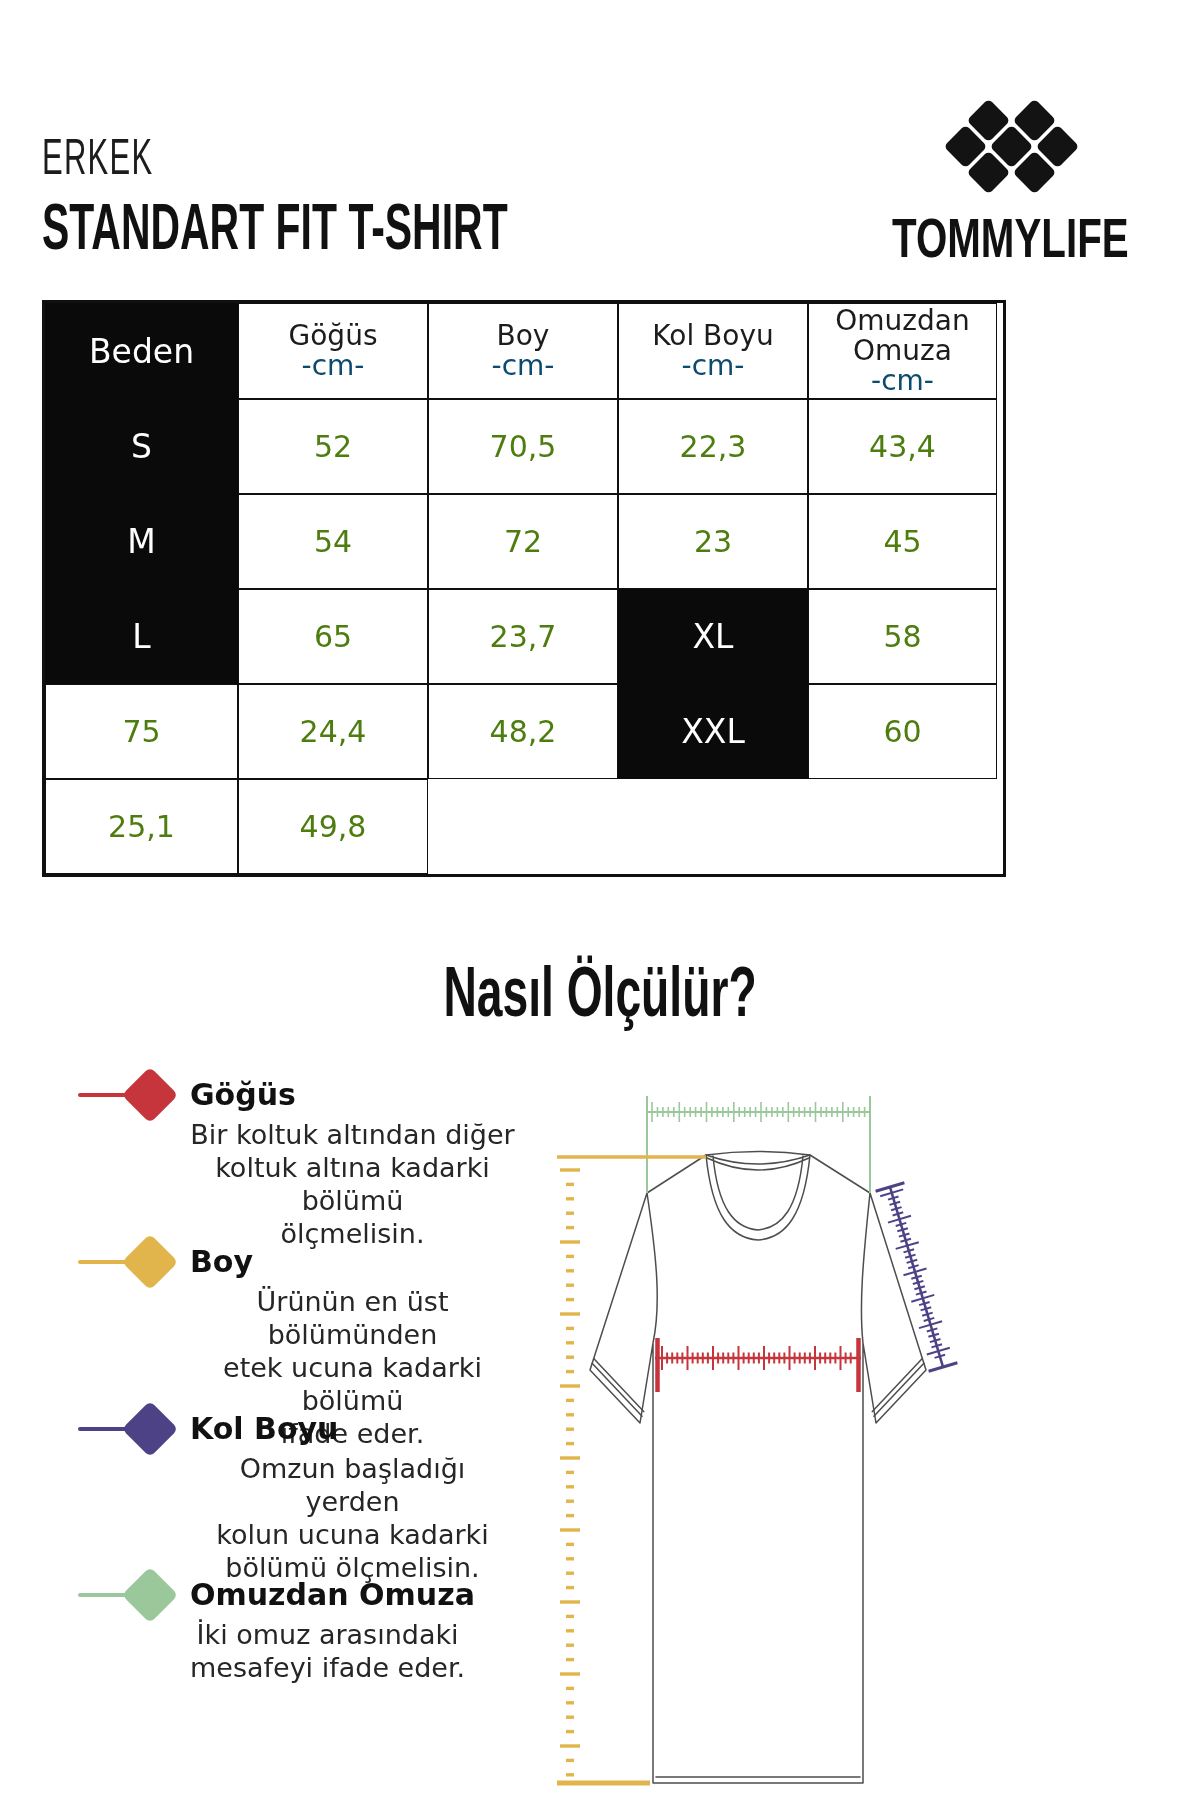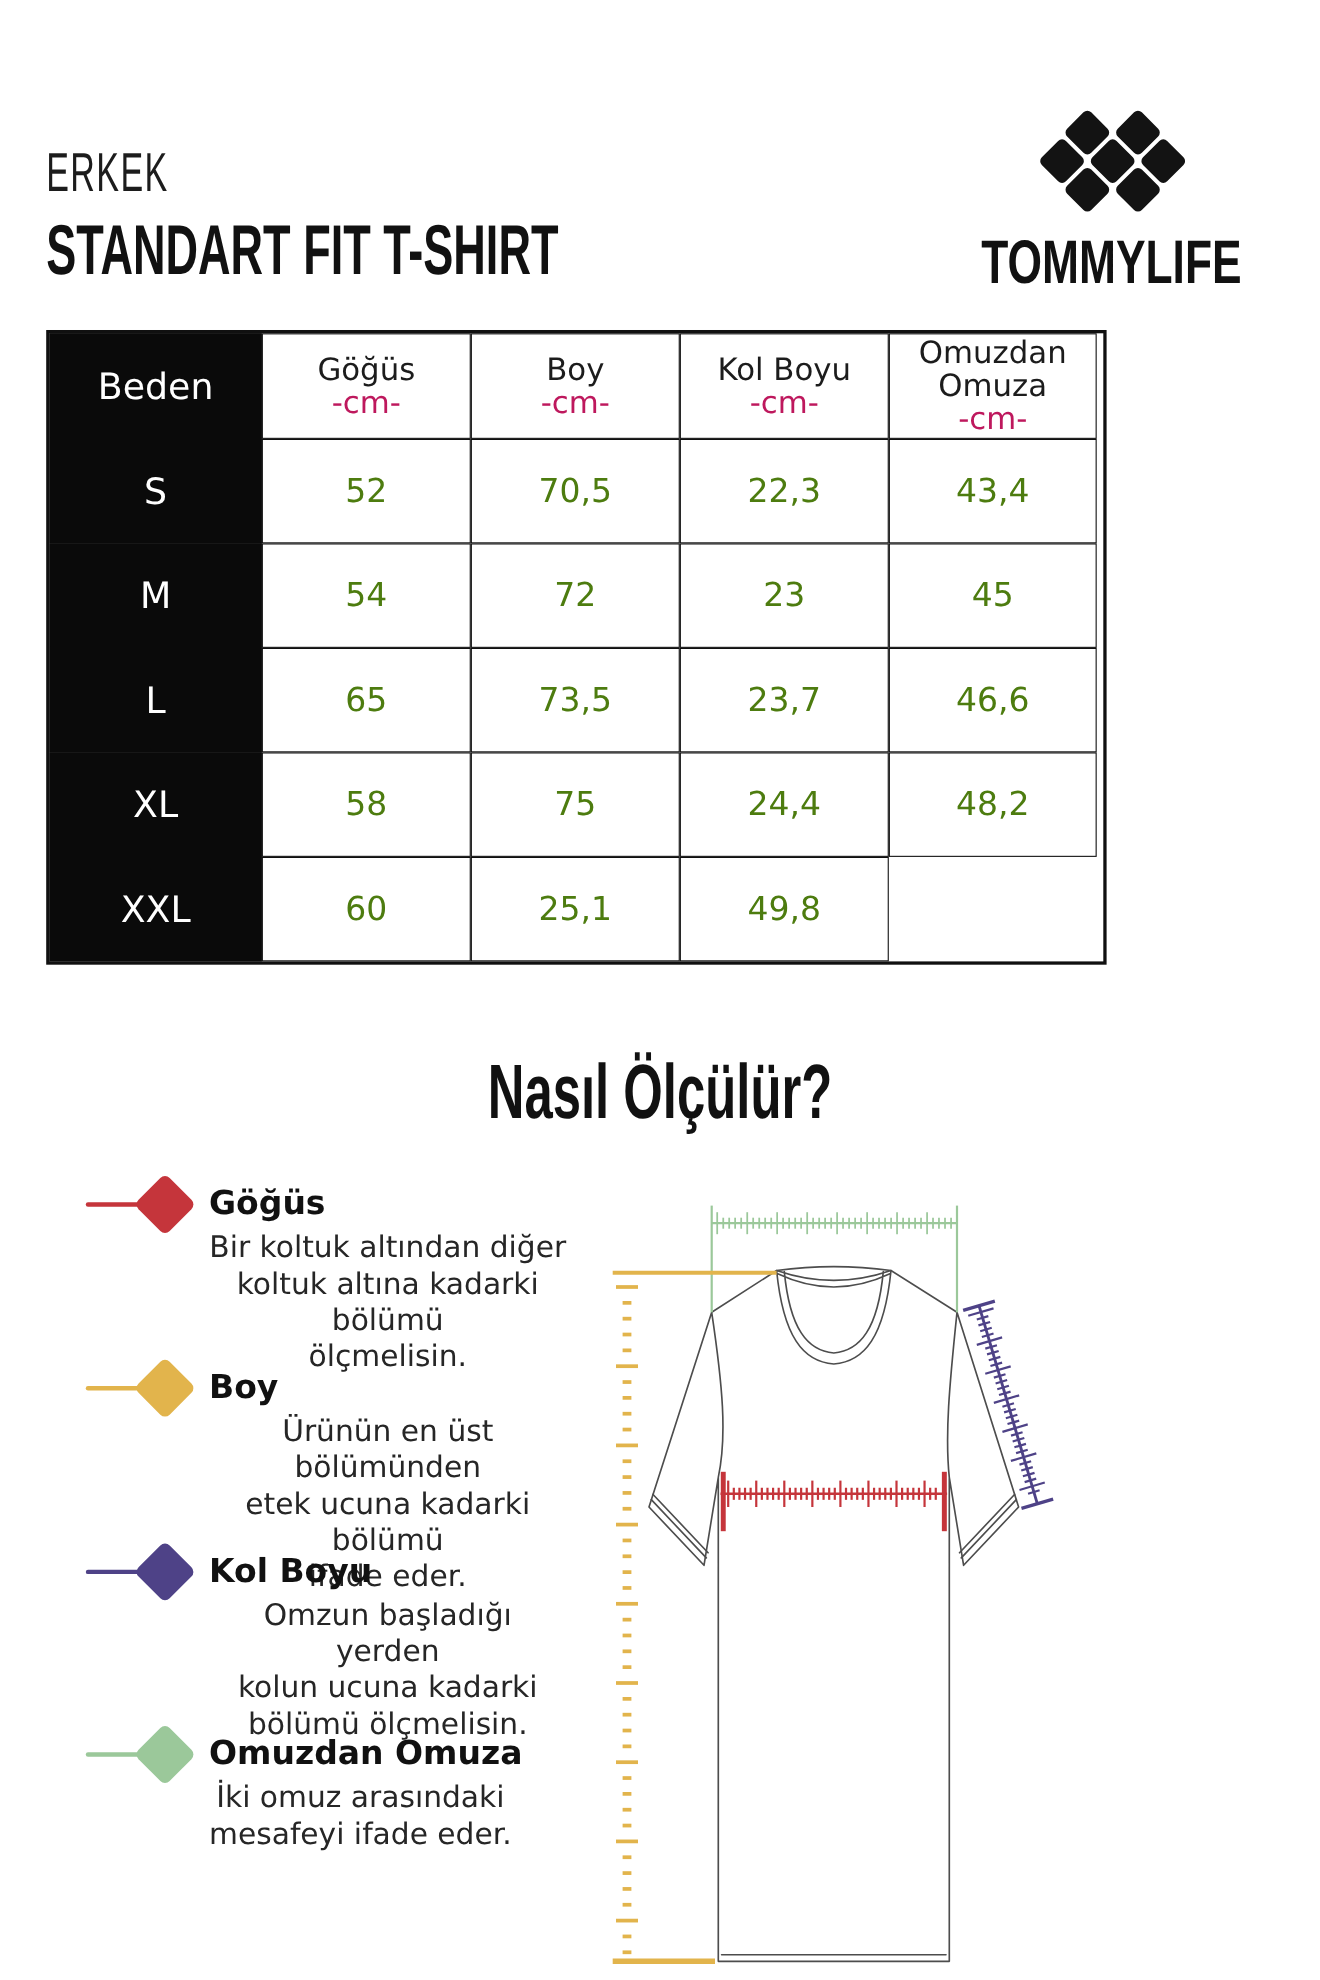--- a/index.html
+++ b/index.html
@@ -20,21 +20,21 @@
     font-family:"Liberation Sans",sans-serif;font-size:56px;font-weight:700;color:#111;
     transform:scaleX(0.72);transform-origin:center top;white-space:nowrap;}
   
   .tbl{position:absolute;left:42px;top:300px;width:958px;border:3px solid #101010;
     display:grid;grid-template-columns:193px 190px 190px 190px 189px;
     grid-template-rows:96px 95px 95px 95px 95px 95px;background:#fff;}
   .cell{border:1.2px solid #101010;display:flex;flex-direction:column;
     align-items:center;justify-content:center;text-align:center;}
   .cell.dark{background:#0a0a0a;color:#fff;border-color:#0a0a0a;align-items:center;}
   .hdr-label{font-size:28px;line-height:30px;color:#1c1c1c;}
-  .hdr-unit{font-size:28px;line-height:30px;color:#be185d;}
+  .hdr-unit{font-size:28px;line-height:30px;color:#0c4a6e;}
   .corner{font-size:33px;color:#fff;}
   .size-label{font-size:33px;color:#fff;}
   .val{font-size:30px;color:#4d7c0f;}
   
   .htm-title{position:absolute;left:300px;top:952px;width:600px;text-align:center;
     font-family:"Liberation Sans",sans-serif;font-size:70px;font-weight:700;color:#111;
     transform:scaleX(0.66);transform-origin:center top;white-space:nowrap;}
   .legend{position:absolute;left:75px;top:1078px;width:440px;}
   .litem{position:absolute;left:0;width:440px;}
   .marker-line{position:absolute;left:3px;top:15px;width:62px;height:3.5px;border-radius:2px;}
@@ -117,27 +117,21 @@
       <div class="val">45</div>
     </div>
 
   <div class="cell dark">
       <div class="size-label">L</div>
     </div>
   <div class="cell">
       <div class="val">65</div>
     </div>
   <div class="cell">
-      <div class="val">73,5</div>
-    </div>
-  <div class="cell">
       <div class="val">23,7</div>
-    </div>
-  <div class="cell">
-      <div class="val">46,6</div>
     </div>
 
   <div class="cell dark">
       <div class="size-label">XL</div>
     </div>
   <div class="cell">
       <div class="val">58</div>
     </div>
   <div class="cell">
       <div class="val">75</div>

